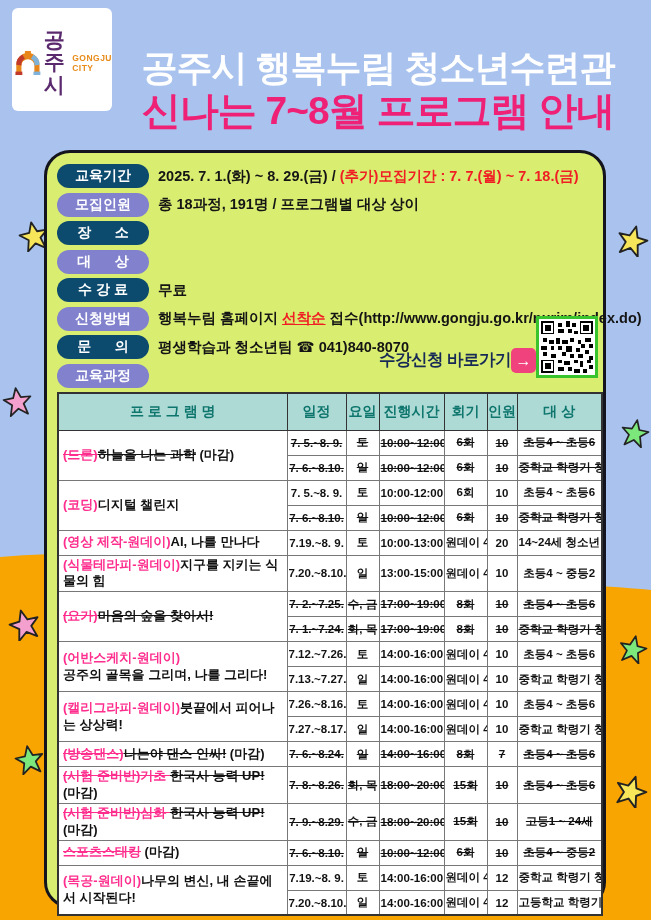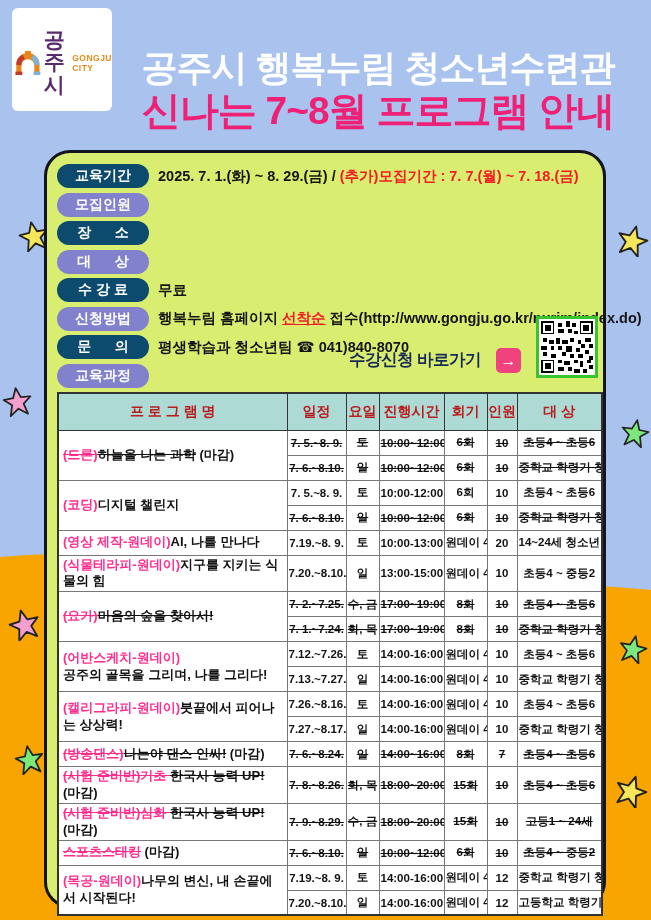--- a/index.html
+++ b/index.html
@@ -35,35 +35,35 @@
     width:92px; height:24px; border-radius:13px; flex:none;
     display:flex; align-items:center; justify-content:center;
     color:#fff; font-size:14px; white-space:pre; letter-spacing:0;
   }
   .pill.maroon { background:#0c4a6e; }
   .pill.violet { background:#8181cd; }
   .info-text { margin-left:9px; font-size:14.5px; color:#141414; white-space:nowrap; }
   .red-text { color:#f01d23; }
   .red-link { color:#f01d23; text-decoration:underline; cursor:pointer; }
   
-  .apply-row { position:absolute; top:163px; right:5px; display:flex; align-items:flex-end; gap:15px; }
+  .apply-row { position:absolute; top:163px; right:5px; display:flex; align-items:flex-end; gap:0; }
   .apply-label { font-size:16.5px; color:#172a56; margin-bottom:7px; letter-spacing:-0.5px; }
   .apply-arrow {
     width:25px; height:25px; border-radius:5px; background:#f0437e; color:#fff;
     display:flex; align-items:center; justify-content:center;
     font-size:16px; margin-bottom:5px; cursor:pointer;
   }
   .qr-box { width:62px; height:62px; background:#fff; border:3px solid #39c42e; }
   
   .ptable {
     width:544px; border-collapse:collapse; table-layout:fixed;
     background:#ffffff; border:2px solid #333; margin-top:1px;
   }
   .ptable th {
-    background:#aedad6; color:#b91c1c; border:1.5px solid #333;
+    background:#aedad6; color:#0f766e; border:1.5px solid #333;
     font-size:14px; height:37px; font-weight:bold;
   }
   .ptable td {
     border:1px solid #777; border-left:1.5px solid #444; font-size:11.5px; text-align:center;
     height:25px; padding:0 1px; color:#111; overflow:hidden; white-space:nowrap;
   }
   .ptable tr.group-start td { border-top:1.5px solid #333; }
   .name-cell { text-align:left !important; padding:1px 2px 1px 4px !important; font-size:13px !important; line-height:1.3; white-space:normal !important; }
   .pink { color:#ff2d8d; }
   .struck { text-decoration:line-through; }
@@ -120,20 +120,21 @@
 
 <div class="panel">
 
   <div class="info-row">
     <div class="pill maroon">교육기간</div>
     <div class="info-text"><span>2025. 7. 1.(화) ~ 8. 29.(금) / </span><span class="red-text">(추가)모집기간 : 7. 7.(월) ~ 7. 18.(금)</span></div>
   </div>
 
   <div class="info-row">
     <div class="pill violet">모집인원</div>
+    <div class="info-text">총 18과정, 191명 / 프로그램별 대상 상이</div>
   </div>
 
   <div class="info-row">
     <div class="pill maroon">장      소</div>
   </div>
 
   <div class="info-row">
     <div class="pill violet">대      상</div>
   </div>
 

